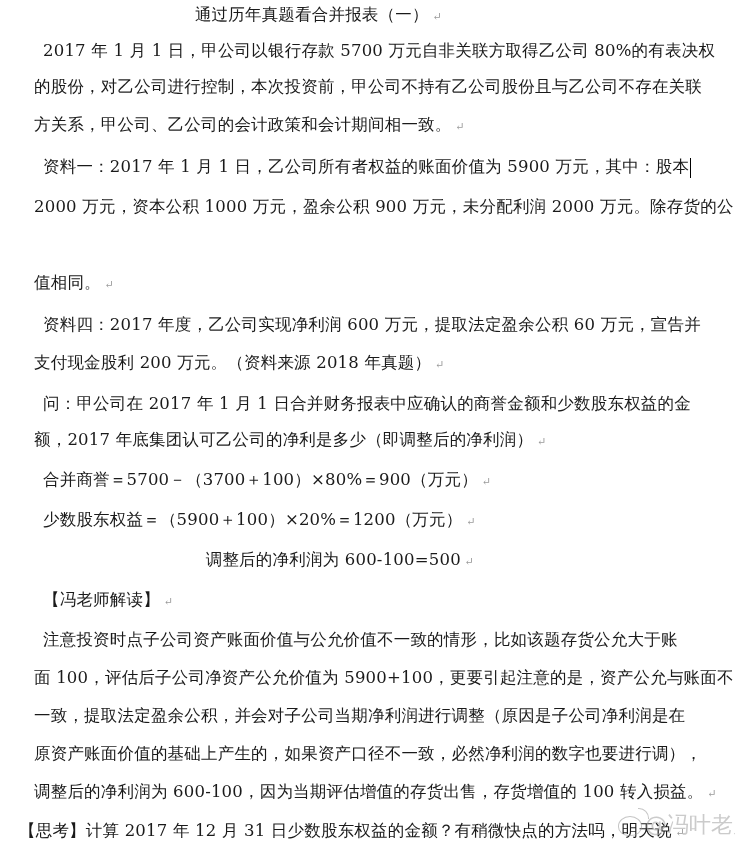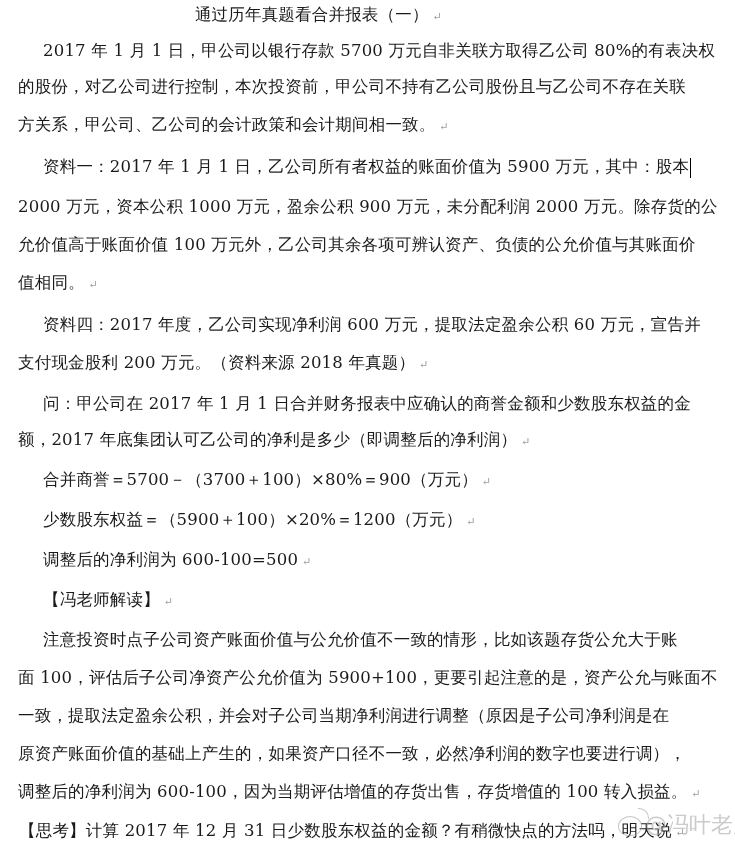--- a/index.html
+++ b/index.html
@@ -9,21 +9,21 @@
     color: #1a1a1a;
   }
   .page { position: absolute; left: 0; top: 0; width: 735px; height: 844px; }
   .line {
     position: absolute; left: 0; width: 637px;
     font-size: 16.5px; line-height: 22px; white-space: nowrap;
     letter-spacing: 0.2px;
   }
   .title { text-align: center; font-size: 16.5px; }
   .ind2 { padding-left: 43px; box-sizing: border-box; }
-  .ind0 { padding-left: 18px; box-sizing: border-box; }
+  .ind0 { padding-left: 34px; box-sizing: border-box; }
   .pm { color: #9a9a9a; font-size: 11px; margin-left: 4px; }
   .cursor { display: inline-block; width: 1px; height: 20px; background: #000; vertical-align: middle; margin-left: 1px; }
   .watermark {
     position: absolute; left: 618px; top: 810px; height: 28px;
     color: rgba(160,160,160,0.55); font-family: "DejaVu Sans", sans-serif;
     font-size: 22px; white-space: nowrap; pointer-events: none;
   }
   .wm-icon {
     display: inline-block; width: 22px; height: 18px; border: 1.5px solid rgba(150,150,150,0.55);
     border-radius: 50% 50% 45% 45%; vertical-align: middle; margin-right: 3px; position: relative;
@@ -41,32 +41,31 @@
   <div class="line title" style="top:4px;">
     <span>通过历年真题看合并报表（一）</span><span class="pm">↵</span>
   </div>
 
   <div class="line ind2" style="top:40px;"><span>2017 年 1 月 1 日，甲公司以银行存款 5700 万元自非关联方取得乙公司  80%的有表决权</span></div>
   <div class="line ind0" style="top:76px;"><span>的股份，对乙公司进行控制，本次投资前，甲公司不持有乙公司股份且与乙公司不存在关联</span></div>
   <div class="line ind0" style="top:114px;"><span>方关系，甲公司、乙公司的会计政策和会计期间相一致。</span><span class="pm">↵</span></div>
 
   <div class="line ind2" style="top:156px;"><span>资料一：2017 年 1 月 1 日，乙公司所有者权益的账面价值为 5900 万元，其中：股本</span><span class="cursor"></span></div>
   <div class="line ind0" style="top:196px;"><span>2000 万元，资本公积 1000 万元，盈余公积 900 万元，未分配利润 2000 万元。除存货的公</span></div>
-  <div class="line ind0" style="top:234px;"><span>允价值高于账面价值 100 万元外，乙公司其余各项可辨认资产、负债的公允价值与其账面价</span></div>
   <div class="line ind0" style="top:272px;"><span>值相同。</span><span class="pm">↵</span></div>
 
   <div class="line ind2" style="top:314px;"><span>资料四：2017 年度，乙公司实现净利润 600 万元，提取法定盈余公积 60 万元，宣告并</span></div>
   <div class="line ind0" style="top:352px;"><span>支付现金股利 200 万元。（资料来源 2018 年真题）</span><span class="pm">↵</span></div>
 
   <div class="line ind2" style="top:393px;text-align:right;"><span>问：甲公司在 2017 年 1 月 1 日合并财务报表中应确认的商誉金额和少数股东权益的金</span></div>
   <div class="line ind0" style="top:429px;"><span>额，2017 年底集团认可乙公司的净利是多少（即调整后的净利润）</span><span class="pm">↵</span></div>
 
   <div class="line ind2" style="top:469px;"><span>合并商誉＝5700－（3700＋100）×80%＝900（万元）</span><span class="pm">↵</span></div>
   <div class="line ind2" style="top:509px;"><span>少数股东权益＝（5900＋100）×20%＝1200（万元）</span><span class="pm">↵</span></div>
-  <div class="line ind2" style="top:549px;"><span>调整后的净利润为 600-100=500</span><span class="pm">↵</span></div>
+  <div class="line ind2" style="top:549px;text-align:center;"><span>调整后的净利润为 600-100=500</span><span class="pm">↵</span></div>
   <div class="line ind2" style="top:589px;"><span>【冯老师解读】</span><span class="pm">↵</span></div>
 
   <div class="line ind2" style="top:629px;text-align:center;"><span>注意投资时点子公司资产账面价值与公允价值不一致的情形，比如该题存货公允大于账</span></div>
   <div class="line ind0" style="top:667px;"><span>面 100，评估后子公司净资产公允价值为 5900+100，更要引起注意的是，资产公允与账面不</span></div>
   <div class="line ind0" style="top:705px;"><span>一致，提取法定盈余公积，并会对子公司当期净利润进行调整（原因是子公司净利润是在</span></div>
   <div class="line ind0" style="top:743px;"><span>原资产账面价值的基础上产生的，如果资产口径不一致，必然净利润的数字也要进行调），</span></div>
   <div class="line ind0" style="top:781px;"><span>调整后的净利润为 600-100，因为当期评估增值的存货出售，存货增值的 100 转入损益。</span><span class="pm">↵</span></div>
 
   <div class="line ind2" style="top:820px;left:-24px;"><span>【思考】计算 2017 年 12 月 31 日少数股东权益的金额？有稍微快点的方法吗，明天说</span><span class="pm">↵</span></div>
 

